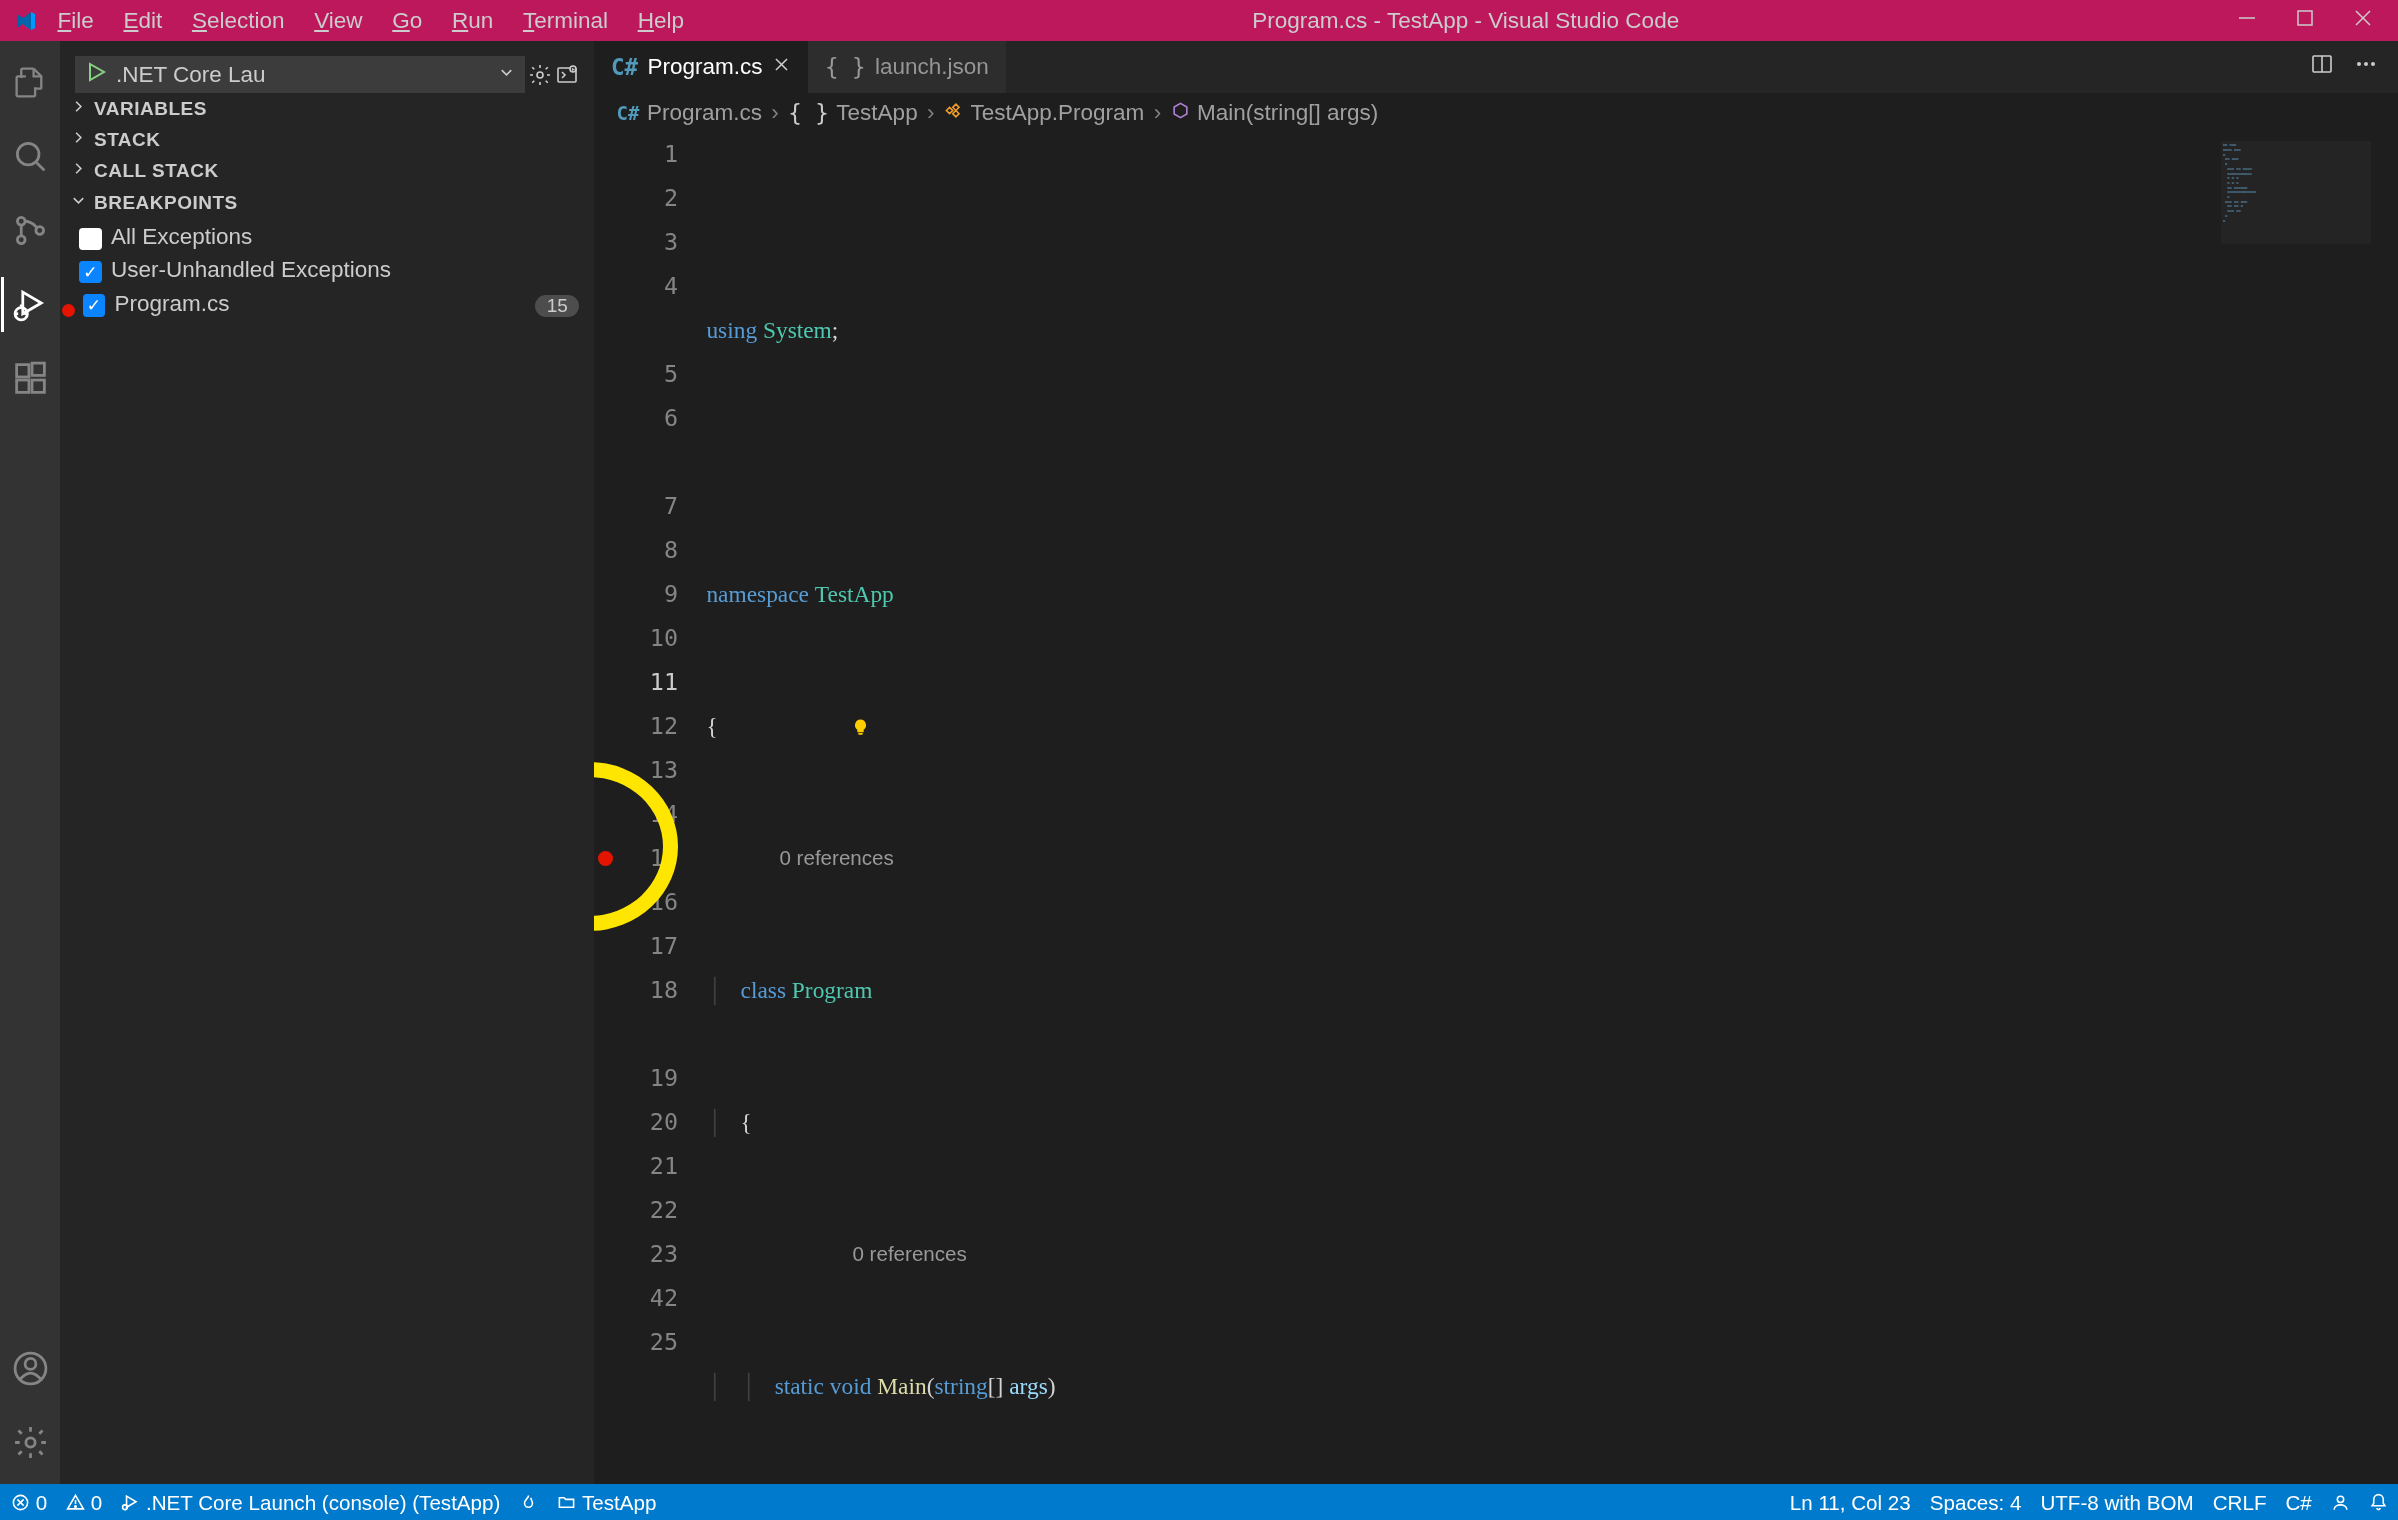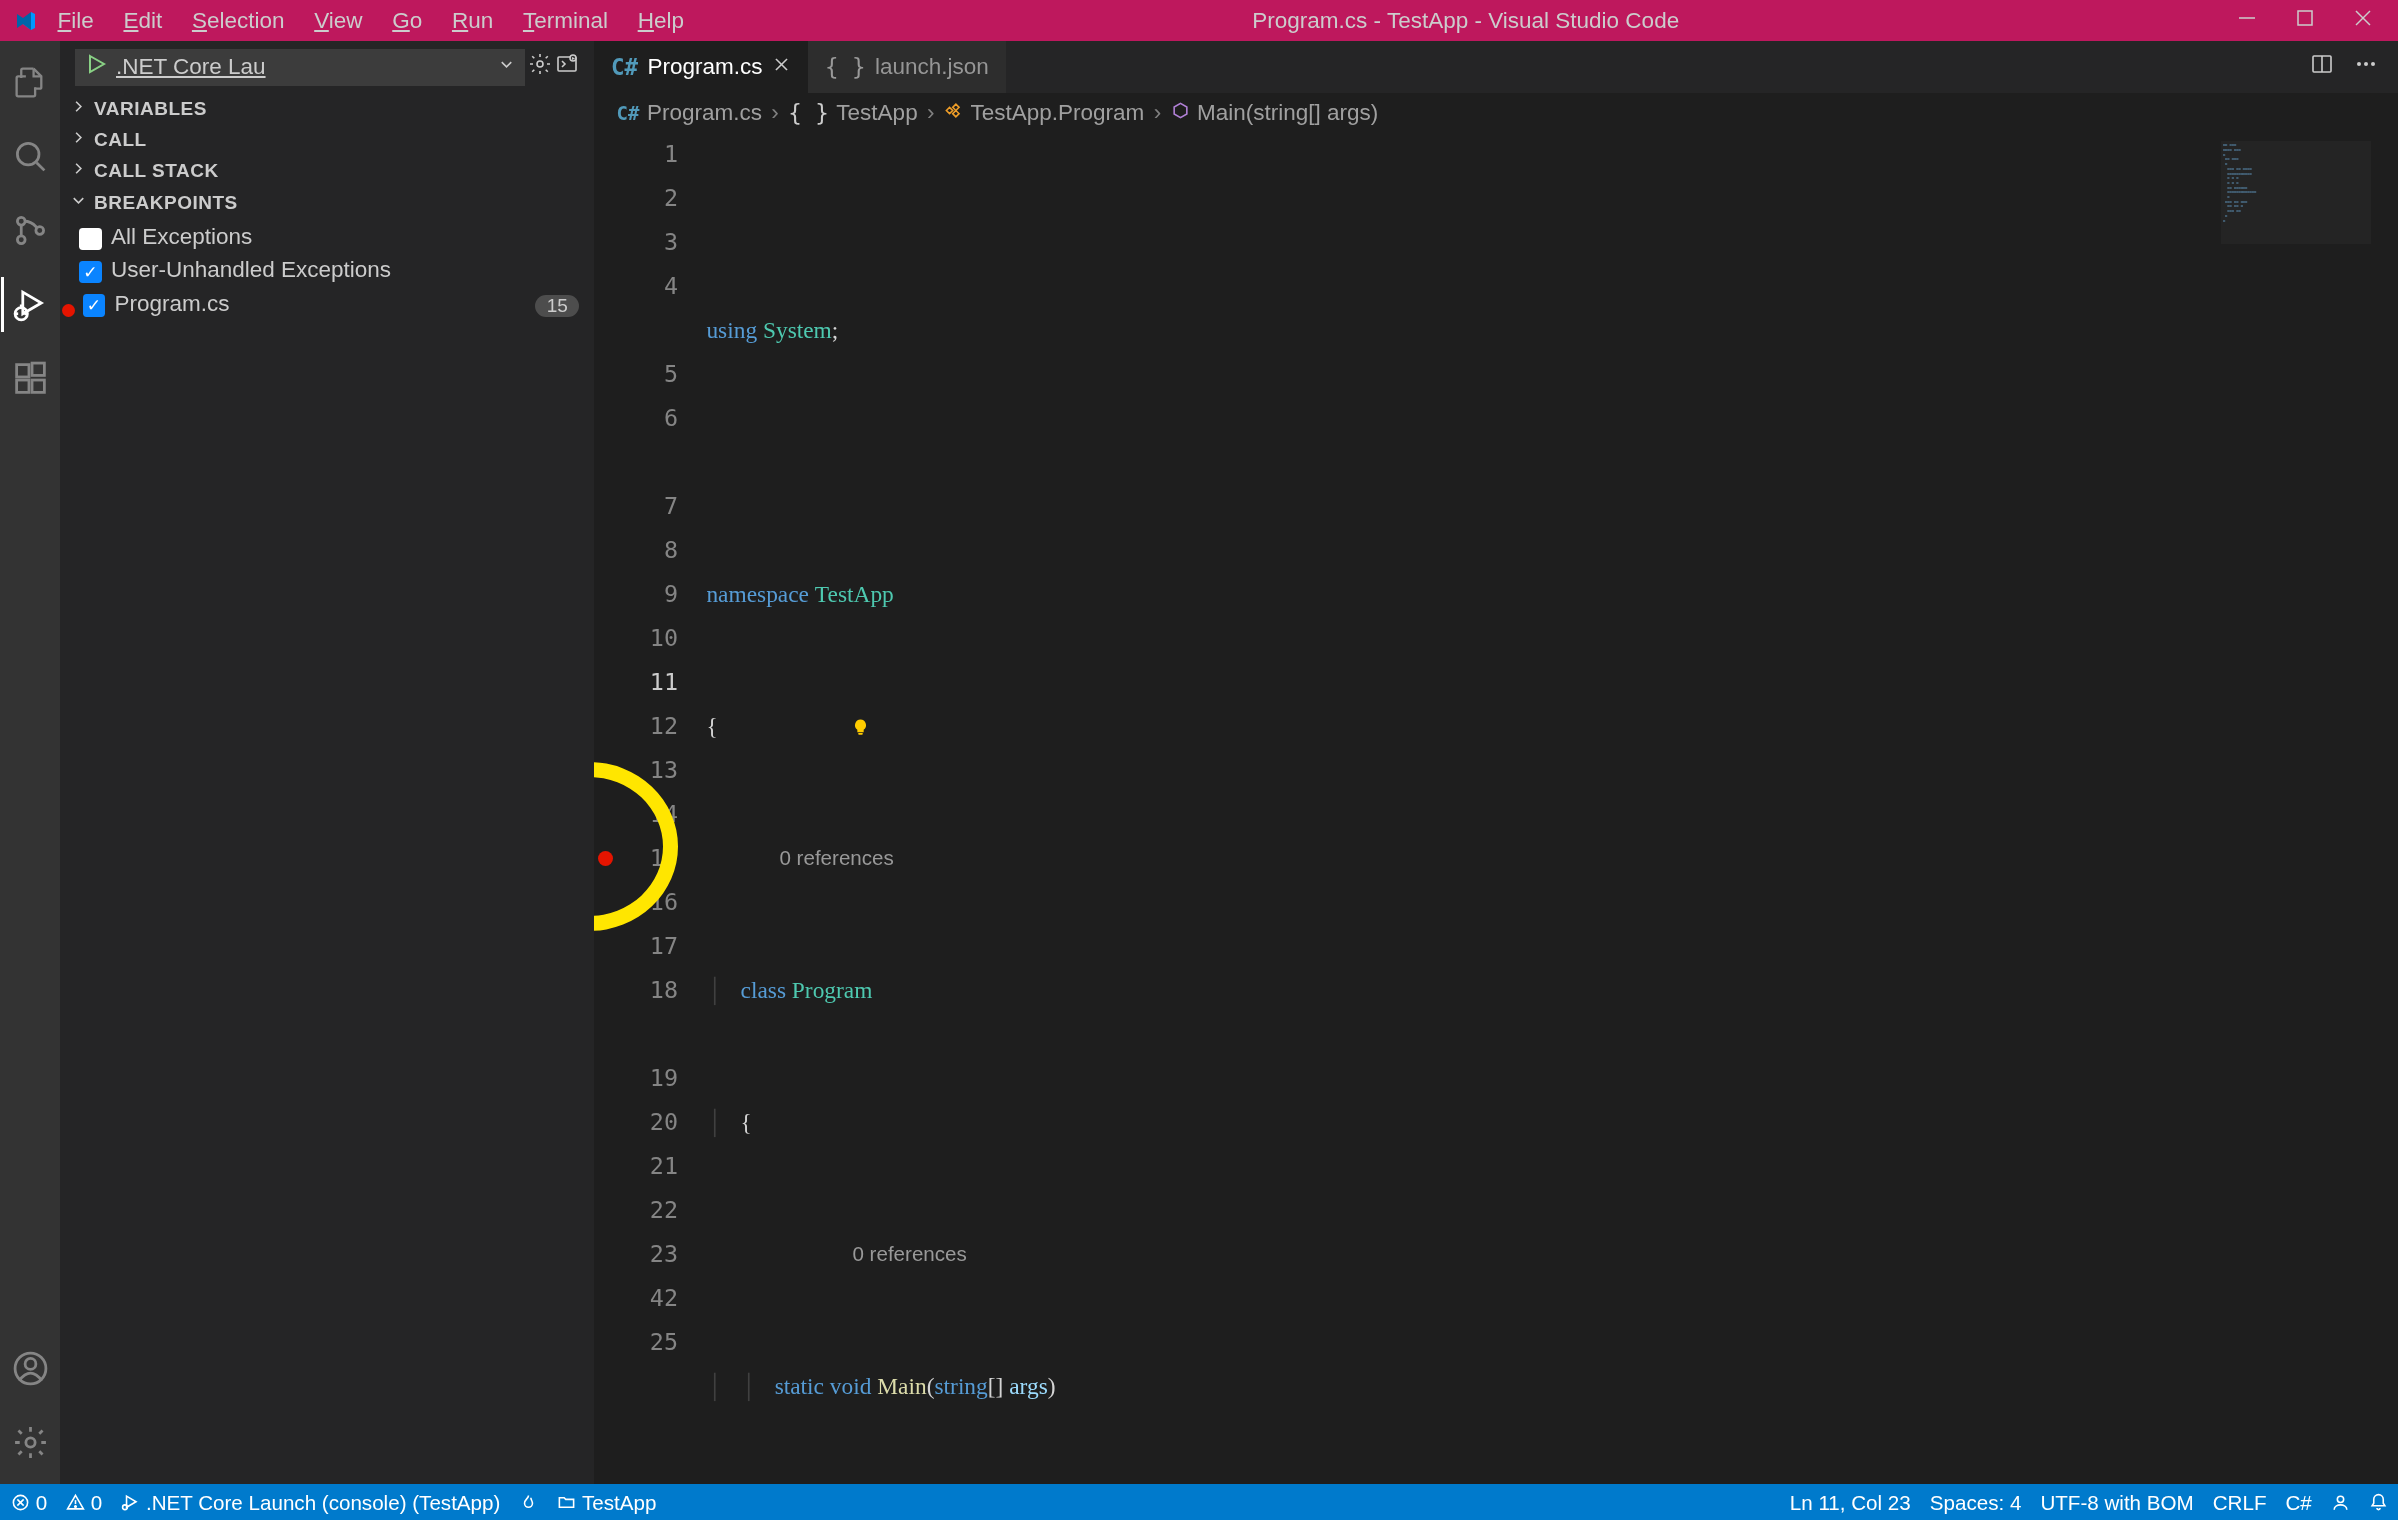--- a/index.html
+++ b/index.html
@@ -94,24 +94,23 @@
   
   .sidebar {
     width: 534px;
     background: #252526;
     display: flex;
     flex-direction: column;
   }
   .debug-toolbar {
     height: 52px;
     display: flex;
-    align-items: center;
+    align-items: flex-end;
     padding: 0 15px;
     gap: 3px;
-    text-decoration: underline;
   }
   .debug-toolbar .cfg-select {
     flex: 1;
     background: #3c3c3c;
     display: flex;
     align-items: center;
     padding: 1.9px 9.4px;
     gap: 7.5px;
     border-radius: 0;
     height: 37px;
@@ -449,21 +448,21 @@
     <div class="section-header">
       <span class="chev"><svg class="icon-xs" viewBox="0 0 24 24" fill="none" stroke="currentColor" stroke-width="2">
             <polyline points="9,6 15,12 9,18"></polyline>
           </svg></span>
       <span>VARIABLES</span>
     </div>
     <div class="section-header">
       <span class="chev"><svg class="icon-xs" viewBox="0 0 24 24" fill="none" stroke="currentColor" stroke-width="2">
             <polyline points="9,6 15,12 9,18"></polyline>
           </svg></span>
-      <span>CALL</span>
+      <span>STACK</span>
     </div>
     <div class="section-header">
       <span class="chev"><svg class="icon-xs" viewBox="0 0 24 24" fill="none" stroke="currentColor" stroke-width="2">
             <polyline points="9,6 15,12 9,18"></polyline>
           </svg></span>
       <span>CALL STACK</span>
     </div>
     <div class="section-header">
       <span class="chev"><svg class="icon-xs" viewBox="0 0 24 24" fill="none" stroke="currentColor" stroke-width="2">
             <polyline points="6,9 12,15 18,9"></polyline>

